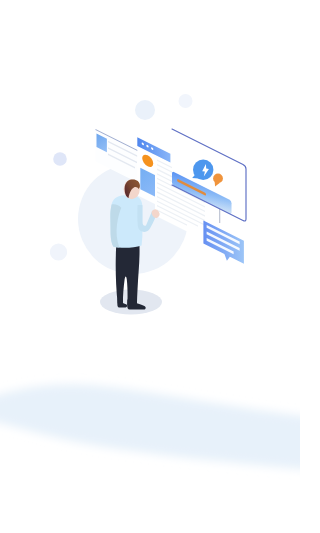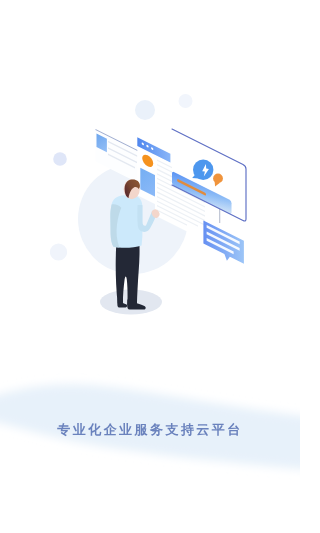--- a/index.html
+++ b/index.html
@@ -182,14 +182,13 @@
                C 123.9,184.2 126.9,180.1 131.8,179.6
                C 136.4,179.1 139.6,181.6 139.9,185.3
                C 140.0,186.9 139.6,188.2 138.7,189.0
                C 137.5,187.2 135.9,186.6 134.3,187.3
                C 132.3,188.2 130.7,190.6 129.6,193.6
                C 128.9,195.6 128.6,197.0 128.7,198.0
                C 126.7,197.1 125.2,194.7 124.8,191.4 Z" fill="url(#gHair)"></path>
     </g>
   </svg>
 
-  <div class="tagline">专业化企业服务支持云平台</div>
 </div>
 
 </body></html>

